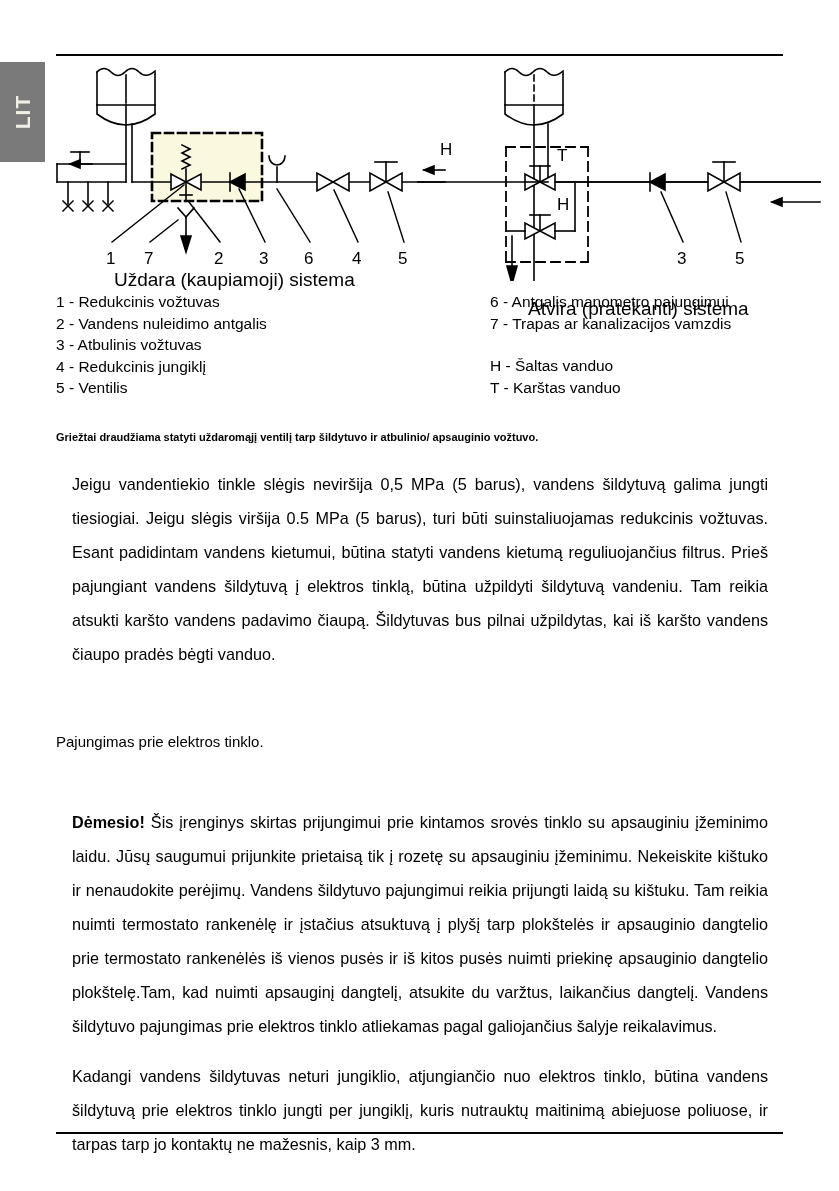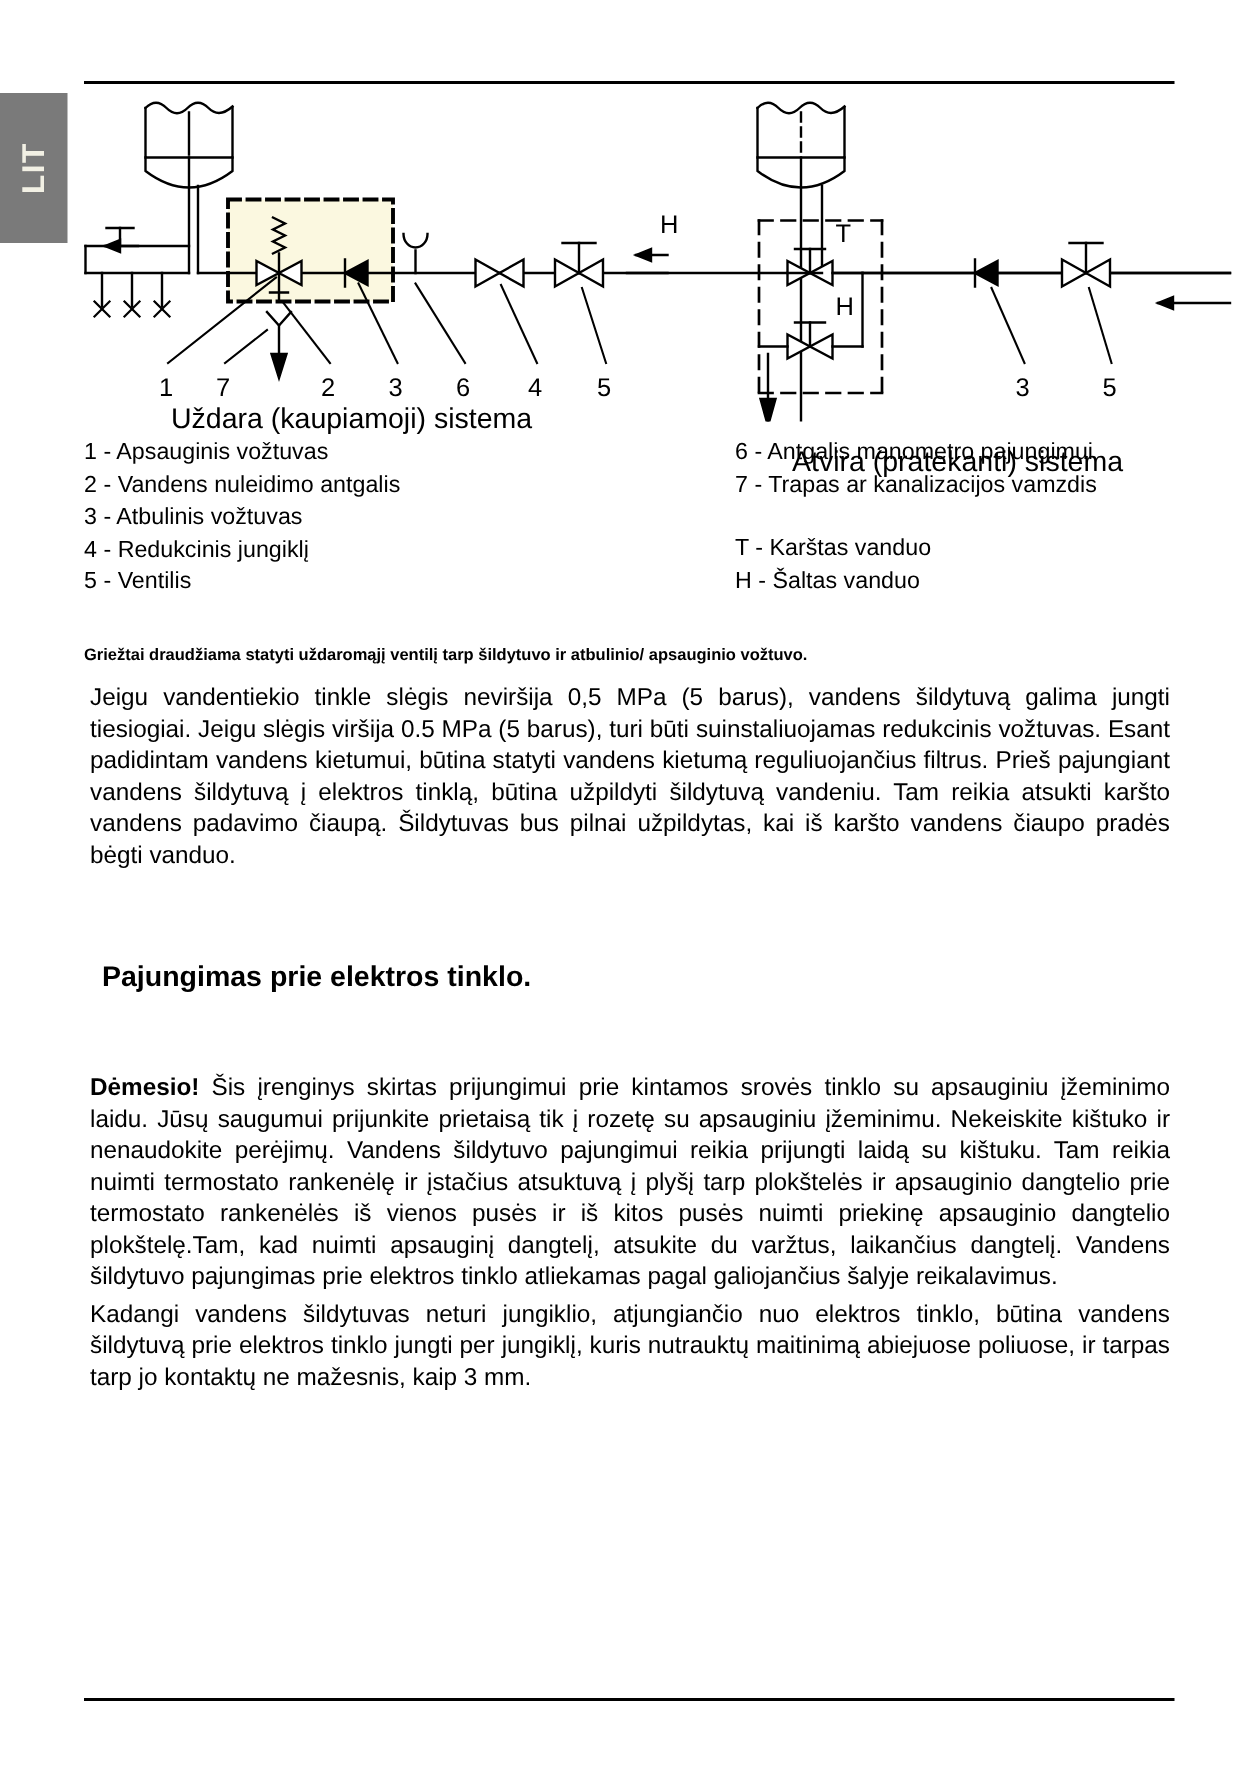--- a/index.html
+++ b/index.html
@@ -89,37 +89,37 @@
   .legend-val { display: inline; }
 
   
   .content {
     position: absolute;
     left: 56px;
     top: 425px;
     width: 728px;
   }
   p.body {
-    margin: 4px;
+    margin: 16px;
     font-size: 16.2px;
-    line-height: 21px;
+    line-height: 34px;
     text-align: justify;
     text-justify: inter-word;
   }
   .warn {
     font-weight: bold;
     margin: 0 0 0 0;
     font-size: 11px;
     line-height: 25.5px;
     text-align: justify;
   }
   h2.section {
-    margin: 12px;
-    font-size: 19px;
-    font-weight: bold;
+    margin: 0;
+    font-size: 15px;
+    font-weight: normal;
     line-height: 26px;
   }
   .gap-a { height: 42px; }
   .gap-b { height: 34px; }
   .lead { font-weight: bold; }
 </style>
 </head>
 <body>
 
 <div class="page">
@@ -322,21 +322,21 @@
     </svg>
   </div>
 
   <div class="caption caption-left">Uždara (kaupiamoji) sistema</div>
   <div class="caption caption-right">Atvira (pratekanti) sistema</div>
 
   <div class="legend legend-left">
     <div class="legend-row">
       <span class="legend-key">1</span>
       <span class="legend-sep">-</span>
-      <span class="legend-val">Apsauginis vožtuvas</span>
+      <span class="legend-val">Redukcinis vožtuvas</span>
     </div>
     <div class="legend-row">
       <span class="legend-key">2</span>
       <span class="legend-sep">-</span>
       <span class="legend-val">Vandens nuleidimo antgalis</span>
     </div>
     <div class="legend-row">
       <span class="legend-key">3</span>
       <span class="legend-sep">-</span>
       <span class="legend-val">Atbulinis vožtuvas</span>
@@ -359,28 +359,28 @@
       <span class="legend-sep">-</span>
       <span class="legend-val">Antgalis manometro pajungimui</span>
     </div>
     <div class="legend-row">
       <span class="legend-key">7</span>
       <span class="legend-sep">-</span>
       <span class="legend-val">Trapas ar kanalizacijos vamzdis</span>
     </div>
     <div class="legend-row spacer"></div>
     <div class="legend-row">
+      <span class="legend-key">H</span>
+      <span class="legend-sep">-</span>
+      <span class="legend-val">Šaltas vanduo</span>
+    </div>
+    <div class="legend-row">
       <span class="legend-key">T</span>
       <span class="legend-sep">-</span>
       <span class="legend-val">Karštas vanduo</span>
-    </div>
-    <div class="legend-row">
-      <span class="legend-key">H</span>
-      <span class="legend-sep">-</span>
-      <span class="legend-val">Šaltas vanduo</span>
     </div>
   </div>
 
   <div class="content">
     <p class="warn">Griežtai draudžiama statyti uždaromąjį ventilį tarp šildytuvo ir atbulinio/ apsauginio vožtuvo.</p>
     <p class="body">Jeigu vandentiekio tinkle slėgis neviršija 0,5 MPa (5 barus), vandens šildytuvą galima jungti tiesiogiai. Jeigu slėgis viršija 0.5 MPa (5 barus), turi būti suinstaliuojamas redukcinis vožtuvas. Esant padidintam vandens kietumui, būtina statyti vandens kietumą reguliuojančius filtrus. Prieš pajungiant vandens šildytuvą į elektros tinklą, būtina užpildyti šildytuvą vandeniu. Tam reikia atsukti karšto vandens padavimo čiaupą. Šildytuvas bus pilnai užpildytas, kai iš karšto vandens čiaupo pradės bėgti vanduo.</p>
     <div class="gap-a"></div>
     <h2 class="section">Pajungimas prie elektros tinklo.</h2>
     <div class="gap-b"></div>
     <p class="body"><span class="lead">Dėmesio!</span> <span>Šis įrenginys skirtas prijungimui prie kintamos srovės tinklo su apsauginiu įžeminimo laidu. Jūsų saugumui prijunkite prietaisą tik į rozetę su apsauginiu įžeminimu. Nekeiskite kištuko ir nenaudokite perėjimų. Vandens šildytuvo pajungimui reikia prijungti laidą su kištuku. Tam reikia nuimti termostato rankenėlę ir įstačius atsuktuvą į plyšį tarp plokštelės ir apsauginio dangtelio prie termostato rankenėlės iš vienos pusės ir iš kitos pusės nuimti priekinę apsauginio dangtelio plokštelę.Tam, kad nuimti apsauginį dangtelį, atsukite du varžtus, laikančius dangtelį. Vandens šildytuvo pajungimas prie elektros tinklo atliekamas pagal galiojančius šalyje reikalavimus.</span></p>

